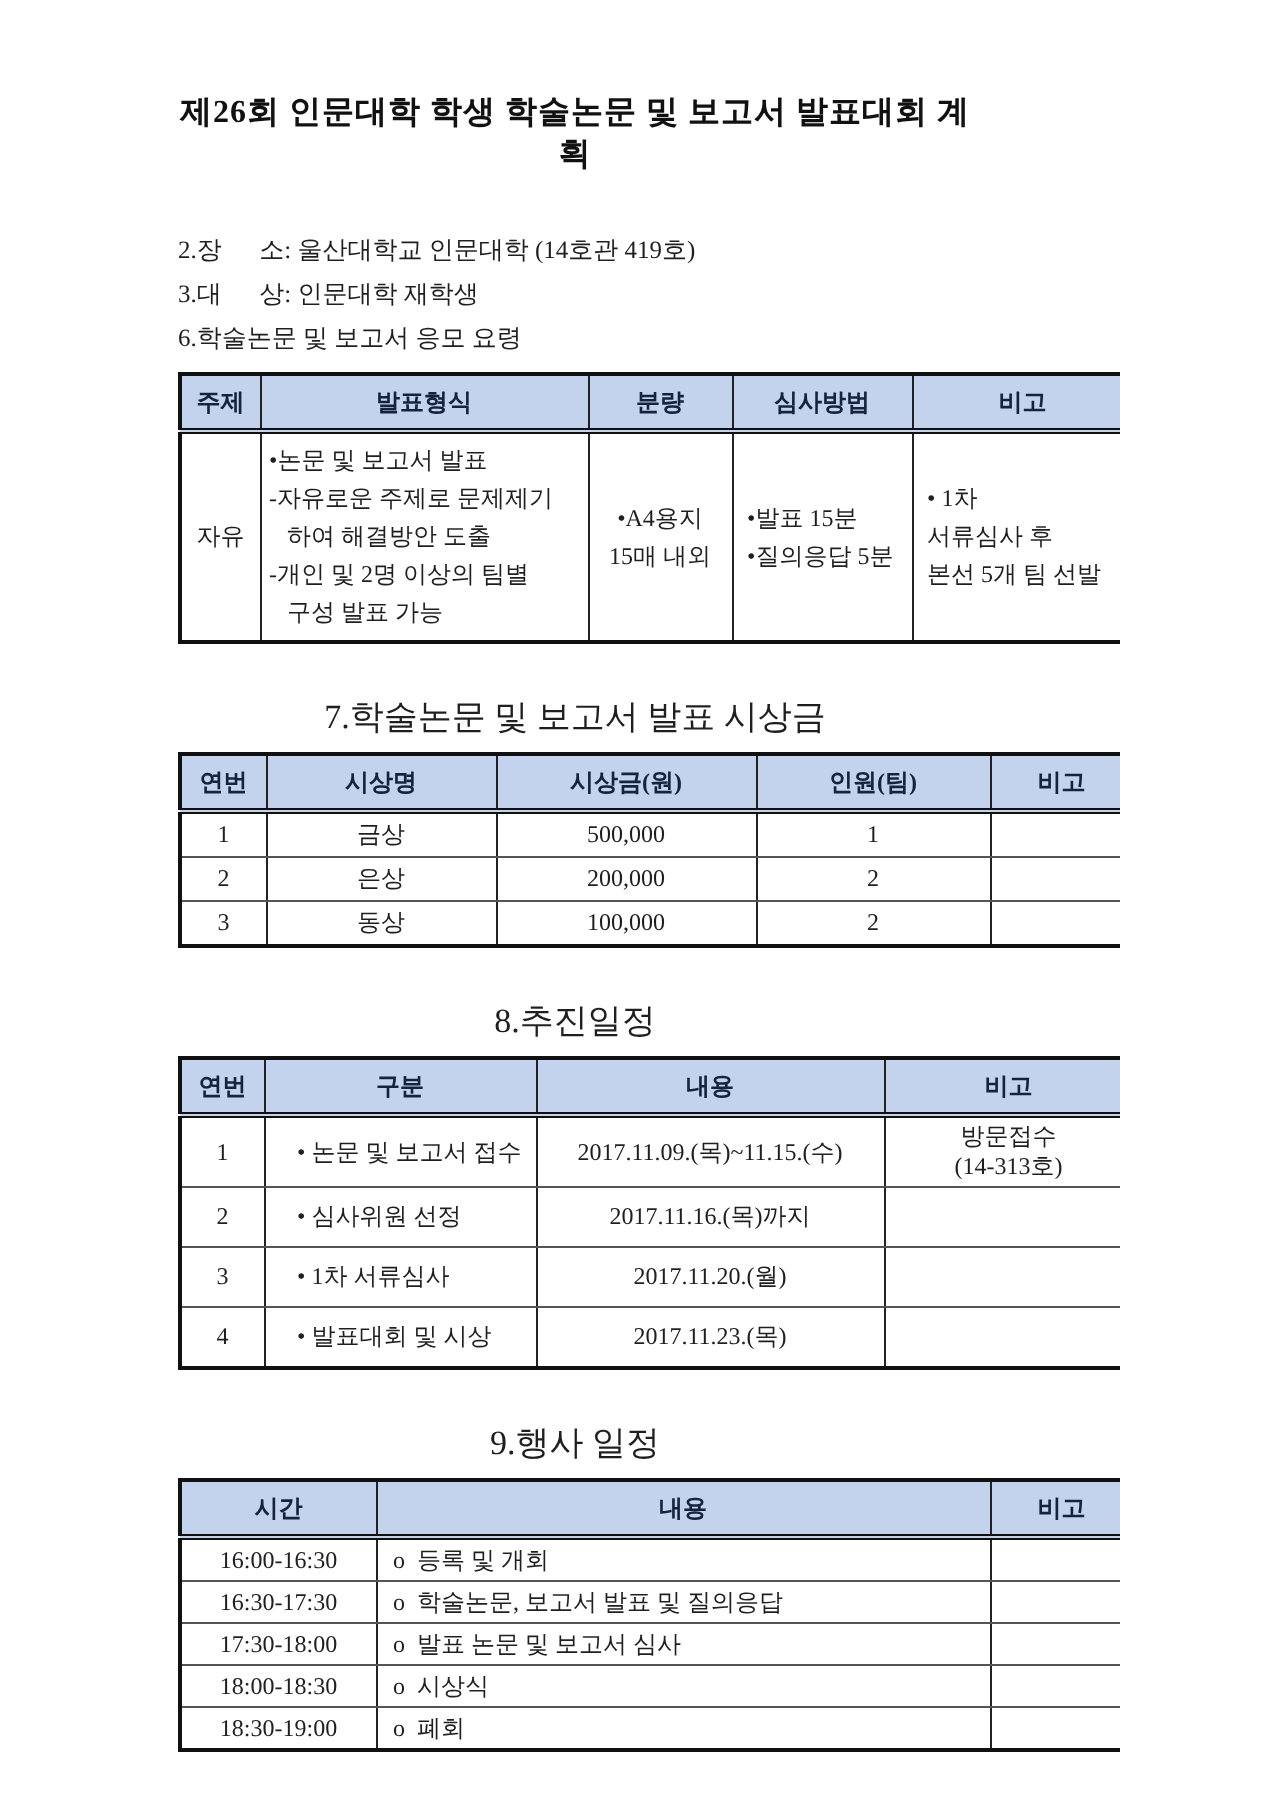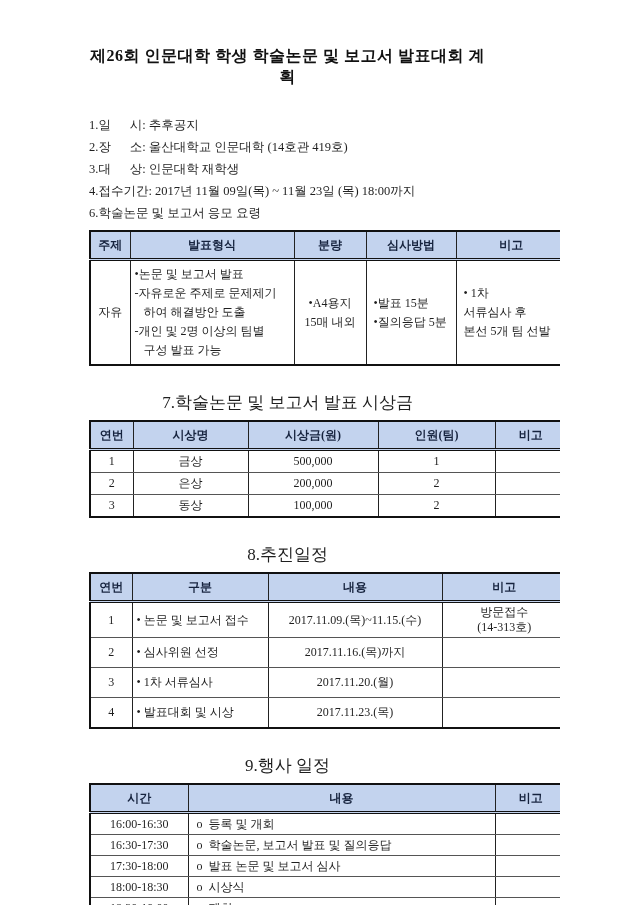--- a/index.html
+++ b/index.html
@@ -31,37 +31,35 @@
   }
   .ctr{text-align:center;}
   .lft{text-align:left;}
   .t1 tbody td{height:103px;line-height:19px;}
   .t1 td .indent{padding-left:9px;}
   .t1 .judge{padding-left:7px;}
   .t1 .note{padding-left:7px;}
   .t2 tbody td{height:21px;}
   .t3 tbody td{height:29px;}
   .t3 tbody tr.tall td{height:34px;line-height:15px;}
-  .t3 .cat{padding-left:4px;white-space:pre;}
+  .t3 .cat{padding-left:16px;white-space:pre;}
   .t4 th{height:21px;}
   .t4 tbody td{height:20px;}
   .t4 .evt{padding-left:8px;white-space:pre;}
 </style>
 </head>
 <body>
 
 <div class="page">
 
   <h1 class="title">제26회 인문대학 학생 학술논문 및 보고서 발표대회 계획</h1>
 
   <div class="info">
-    <div class="info-line">1.일      시: 추후공지</div>
     <div class="info-line">2.장      소: 울산대학교 인문대학 (14호관 419호)</div>
     <div class="info-line">3.대      상: 인문대학 재학생</div>
-    <div class="info-line">4.접수기간: 2017년 11월 09일(목) ~ 11월 23일 (목) 18:00까지</div>
     <div class="info-line">6.학술논문 및 보고서 응모 요령</div>
   </div>
 
   <table class="doc t1">
     <colgroup>
         <col style="width:40px">
         <col style="width:164px">
         <col style="width:72px">
         <col style="width:90px">
         <col style="width:111px">

